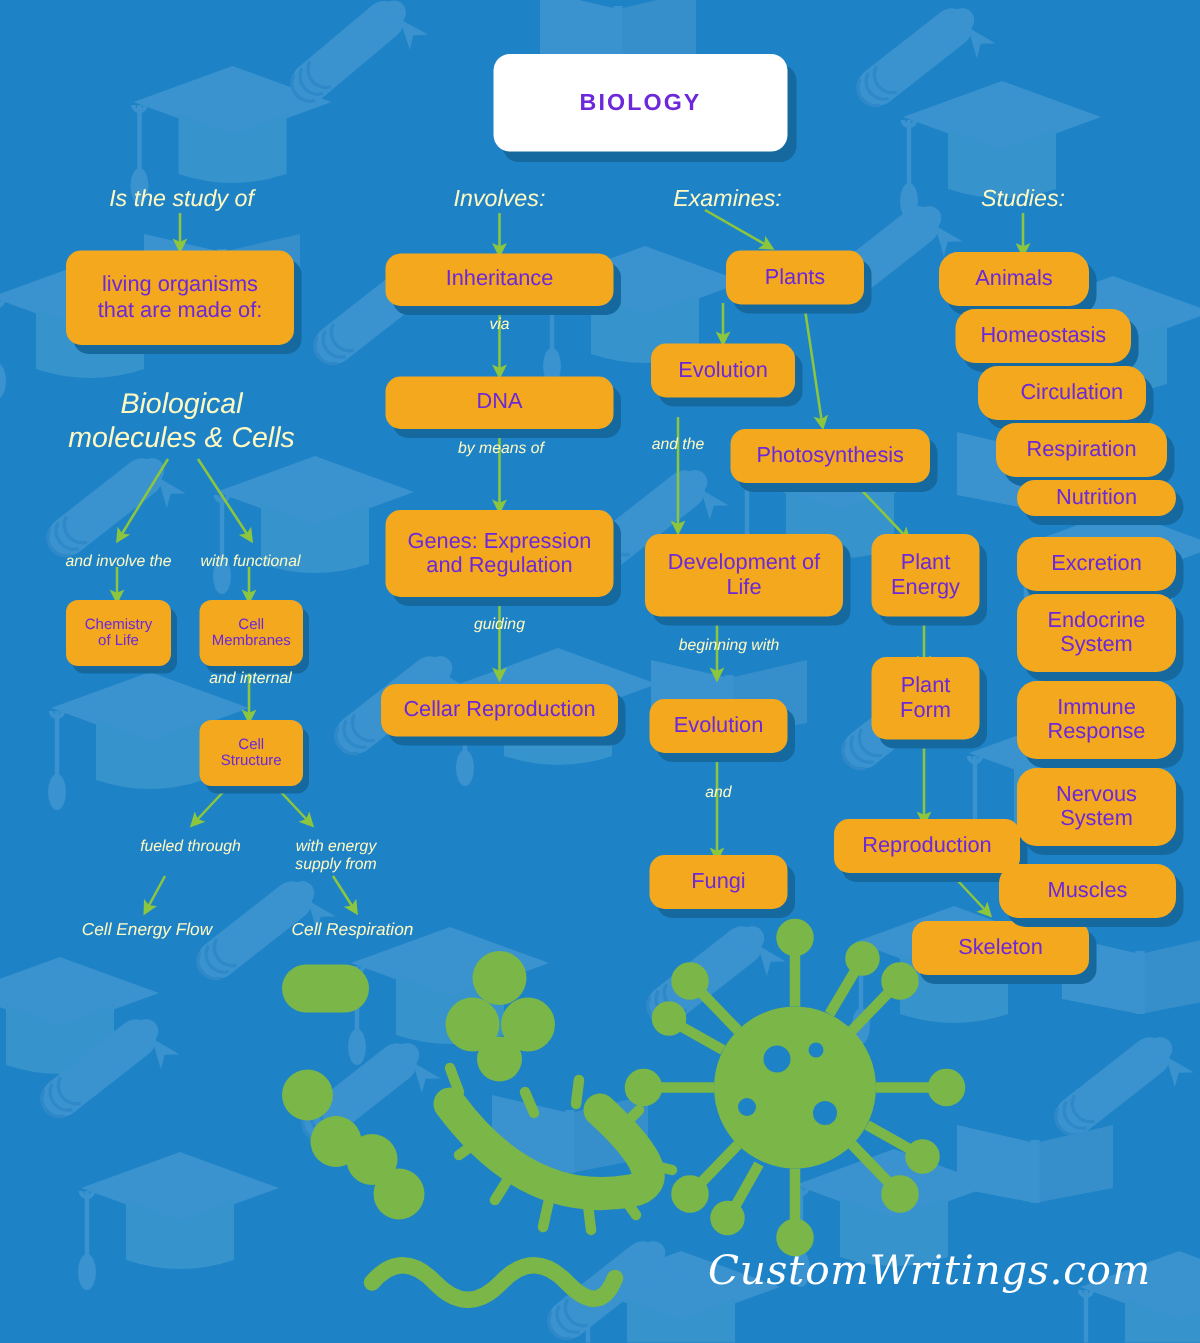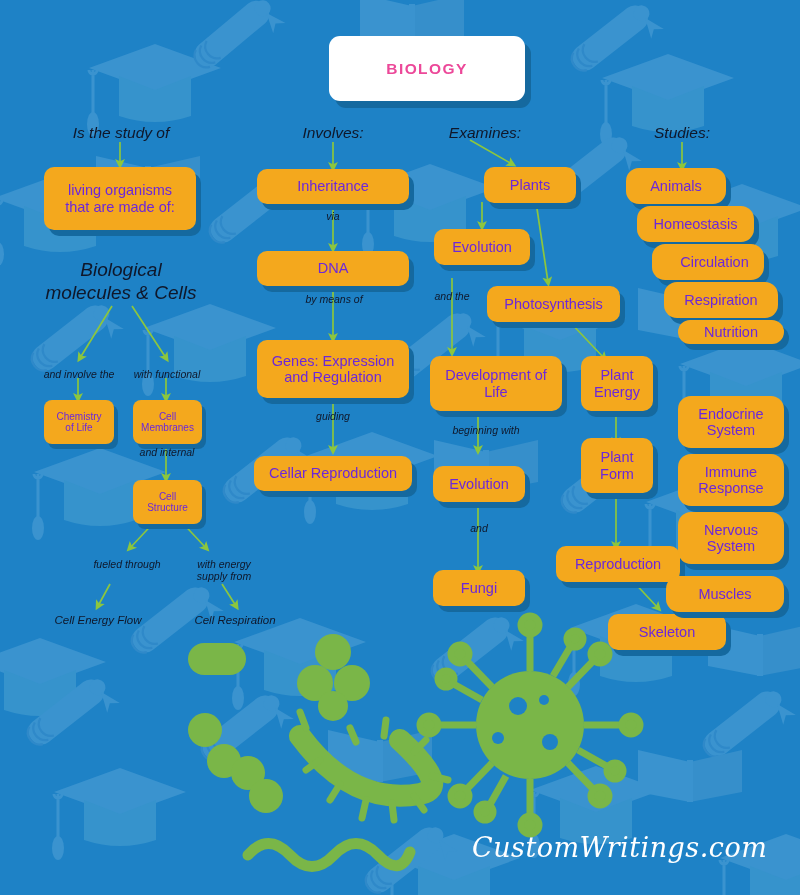--- a/index.html
+++ b/index.html
@@ -19,21 +19,21 @@
   #node-layer{ position:absolute; inset:0; z-index:2; }
 
   
   .title-card{
     position:absolute; left:329px; top:36px; width:196px; height:65px;
     background:#ffffff; border-radius:11px;
     box-shadow:6px 7px 0 0 #15699f;
     display:flex; align-items:center; justify-content:center;
   }
   .title-card span{
-    color:#ec4899; font-weight:bold; font-size:15.5px; letter-spacing:1.4px;
+    color:#6d28d9; font-weight:bold; font-size:15.5px; letter-spacing:1.4px;
   }
 
   
   .node{
     position:absolute;
     background:#f4a81d;
     border-radius:10px;
     box-shadow:5px 6px 0 0 #15699f;
     display:flex; align-items:center; justify-content:center;
     text-align:center;
@@ -41,21 +41,21 @@
     font-size:14.5px;
     line-height:1.12;
     padding:4px 9px;
     white-space:pre-line;
   }
   .node.small{ font-size:10px; line-height:1.14; border-radius:8px; box-shadow:4px 5px 0 0 #15699f;}
   .node.tiny-r{ border-radius:13px; }
 
   
   .lbl{
-    position:absolute; color:#0f172a; font-style:italic;
+    position:absolute; color:#fef9c3; font-style:italic;
     text-align:center; white-space:pre-line;
   }
   .lbl.head{ font-size:15.5px; }
   .lbl.branch{ font-size:19px; line-height:1.2; }
   .lbl.mid{ font-size:10.5px; }
   .lbl.leaf{ font-size:11.5px; }
 
   
   .logo{
     position:absolute; left:472px; top:832px;
@@ -310,20 +310,21 @@
   <div class="node" style="left:608px; top:614px; width:118px; height:36px;">Skeleton</div>
   <div class="node" style="left:433px; top:570px; width:92px; height:36px;">Fungi</div>
 
   <div class="lbl head" style="left:630px; top:124px; width:104px;">Studies:</div>
 
   <div class="node tiny-r" style="left:626px; top:168px; width:100px; height:36px;">Animals</div>
   <div class="node tiny-r" style="left:637px; top:206px; width:117px; height:36px;">Homeostasis</div>
   <div class="node tiny-r" style="left:652px; top:244px; width:112px; height:36px;padding-left:22px;">Circulation</div>
   <div class="node tiny-r" style="left:664px; top:282px; width:114px; height:36px;">Respiration</div>
   <div class="node tiny-r" style="left:678px; top:320px; width:106px; height:24px;">Nutrition</div>
+  <div class="node tiny-r" style="left:678px; top:358px; width:106px; height:36px;">Excretion</div>
   <div class="node tiny-r" style="left:678px; top:396px; width:106px; height:52px;">Endocrine
 System</div>
   <div class="node tiny-r" style="left:678px; top:454px; width:106px; height:52px;">Immune
 Response</div>
   <div class="node tiny-r" style="left:678px; top:512px; width:106px; height:52px;">Nervous
 System</div>
   <div class="node tiny-r" style="left:666px; top:576px; width:118px; height:36px;">Muscles</div>
 
   <div class="logo">CustomWritings.com</div>
 </div>

